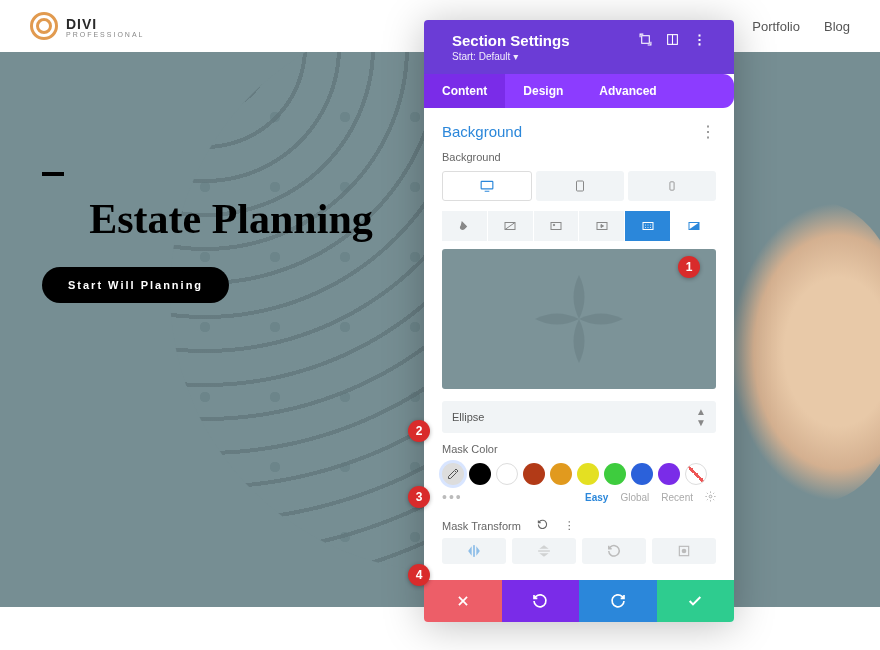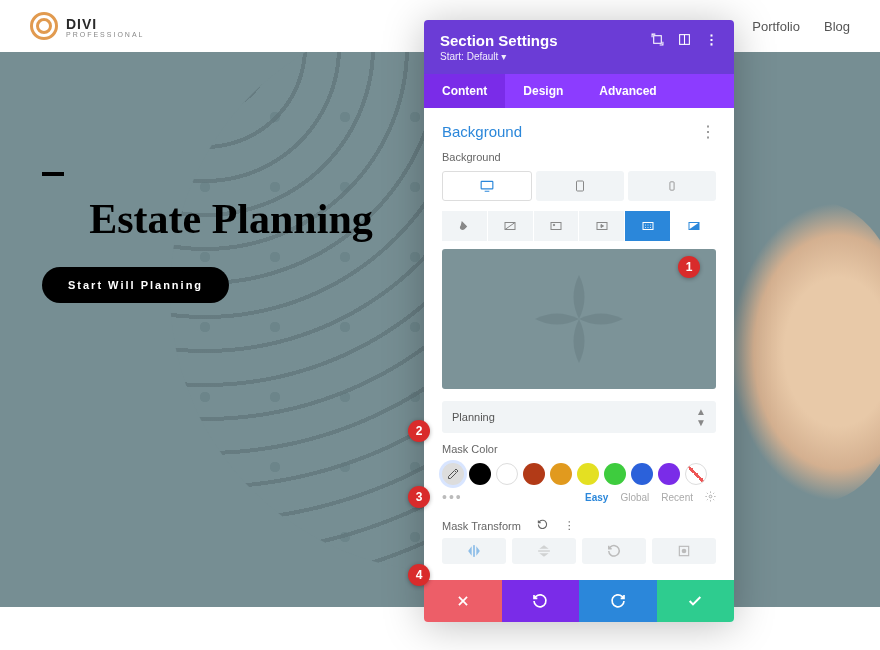--- a/index.html
+++ b/index.html
@@ -22,25 +22,25 @@
   .hand-img { position:absolute; right:-30px; top:150px; width:180px; height:300px; background: radial-gradient(ellipse at 60% 50%, #e8c9a8 35%, #d4b090 55%, transparent 70%); border-radius:50%; }
 
   .hero-content { position: relative; z-index: 2; padding: 120px 0 0 42px; width: 420px; }
   .hero-dash { width: 22px; height: 4px; background: #000; margin-bottom: 20px; }
   .hero-title { font-family: Georgia, "Times New Roman", serif; font-size: 42px; line-height: 1.12; font-weight: 700; color: #000; text-align:center; }
   .hero-desc { font-size: 12px; color: #2d2d2d; text-align: center; margin-top: 20px; line-height: 1.7; padding: 0 20px;}
   .cta { display:inline-block; margin-top: 24px; background:#000; color:#fff; padding: 12px 26px; border-radius: 999px; font-size: 11px; letter-spacing: 2px; font-weight:600; }
 
   
   .panel { position: absolute; left: 424px; top: 20px; width: 310px; background: #fff; border-radius: 4px; box-shadow: 0 4px 40px rgba(0,0,0,0.25); overflow: hidden; z-index: 10; }
-  .panel-header { background: #6b3cd6; color: #fff; padding: 12px 16px; display:flex; justify-content:space-between; align-items:flex-start;}
+  .panel-header { background: #6b3cd6; color: #fff; padding: 12px 28px; display:flex; justify-content:space-between; align-items:flex-start;}
   .panel-title { font-size: 15px; font-weight: 600; }
   .panel-preset { font-size: 10px; margin-top:2px; opacity:0.9;}
   .panel-header-icons { display:flex; gap:14px; align-items:center; font-size:13px;}
-  .panel-tabs { background: #8c3cff; display:flex; }
+  .panel-tabs { background: #8c3cff; display:flex;border-radius:11px; }
   .panel-tab { flex:none; padding: 10px 18px; font-size: 12px; color: #fff; font-weight:600; cursor:pointer; }
   .panel-tab.active { background: #7a2ce8; }
   .panel-body { padding: 14px 18px 16px; font-size: 12px; max-height: 490px; overflow:hidden;}
   .section-header { display:flex; justify-content:space-between; align-items:center; margin-bottom:10px;}
   .section-title { color: #2b87da; font-size: 15px; font-weight:500;}
   .section-menu { color:#888; font-size:16px;}
   .sub-label { color:#666; font-size:11px; margin: 10px 0 8px;}
   .seg3 { display:flex; gap:4px;}
   .seg3 > div { flex:1; height:30px; background:#f1f4f6; border-radius:3px; display:flex; align-items:center; justify-content:center; color:#888; }
   .seg3 > div.active { background:#fff; border:1px solid #ddd; color:#2b87da; }
@@ -199,21 +199,21 @@
       <svg width="110" height="110" viewBox="0 0 100 100">
         <g fill="#5d7378">
           <path d="M50 10 Q60 30 50 50 Q40 30 50 10"></path>
           <path d="M50 50 Q60 70 50 90 Q40 70 50 50"></path>
           <path d="M10 50 Q30 40 50 50 Q30 60 10 50"></path>
           <path d="M50 50 Q70 40 90 50 Q70 60 50 50"></path>
         </g>
       </svg>
     </div>
     <div class="select-row">
-      <span>Planning</span>
+      <span>Ellipse</span>
       <span style="font-size:10px;color:#888;">▲<br>▼</span>
     </div>
     <div class="sub-label">Mask Color</div>
     <div class="swatches">
       <div class="swatch picker">
           <svg width="12" height="12" viewBox="0 0 24 24" fill="none" stroke="#555" stroke-width="2">
             <path d="M18 2l4 4-3 3-4-4zM14 6L3 17v4h4L18 10"></path>
           </svg>
         </div>
       <div class="swatch" style="background:#000"></div>

